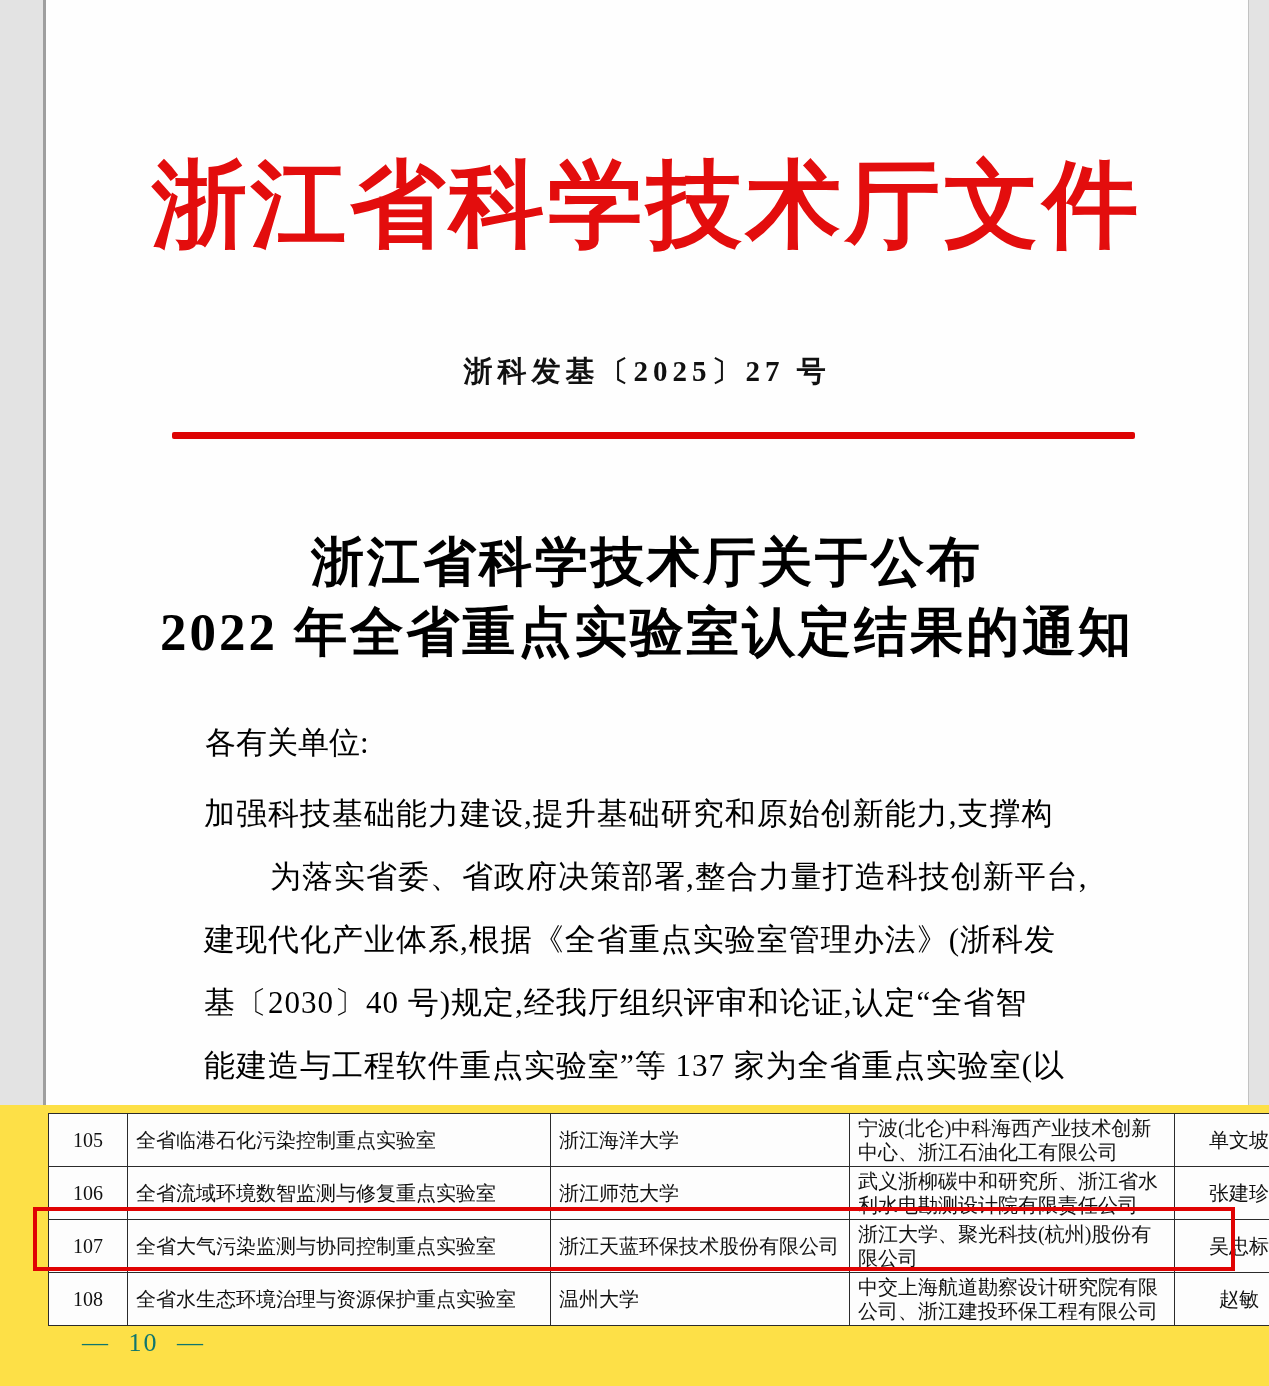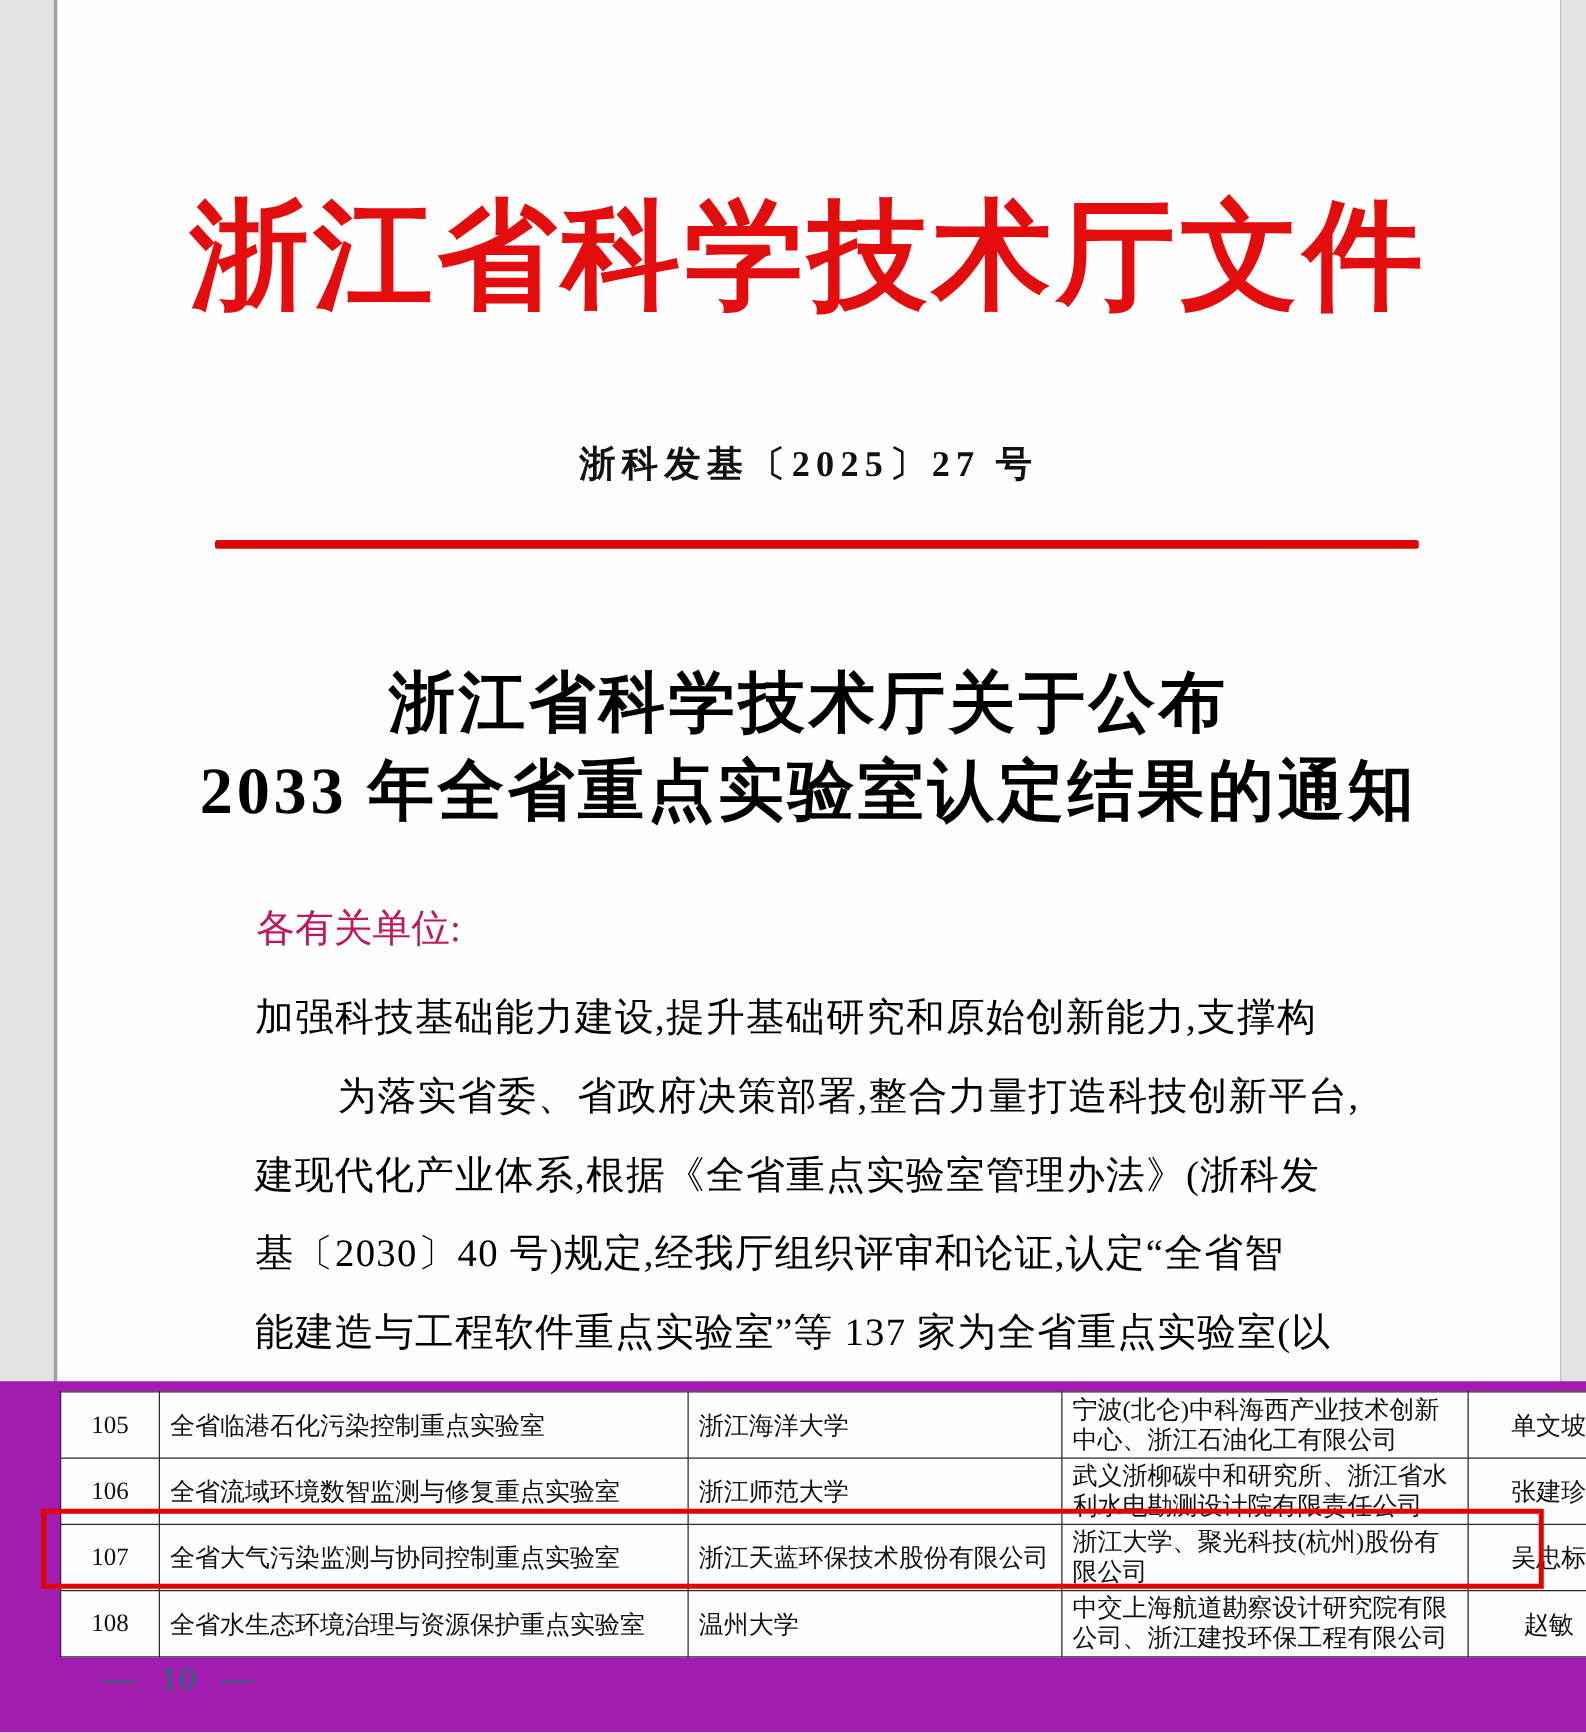--- a/index.html
+++ b/index.html
@@ -26,28 +26,28 @@
   }
   .red-rule{
     position:absolute;left:126px;top:432px;width:963px;height:7px;
     background:#dd0404;border-radius:2px;
   }
   .notice-title{position:absolute;left:0;width:100%;text-align:center;
     font-size:53px;font-weight:bold;color:#000;letter-spacing:3px;white-space:nowrap;}
   .notice-title.line1{top:527px;}
   .notice-title.line2{top:597px;}
 
-  .salutation{position:absolute;left:159px;top:722px;font-size:31px;color:#be185d;}
+  .salutation{position:absolute;left:159px;top:722px;font-size:31px;color:#000000;}
   .body-block{position:absolute;left:158px;top:782px;width:930px;}
   .body-line{font-size:31px;line-height:63px;white-space:nowrap;color:#000;
     letter-spacing:1px;}
   .body-line.indent{padding-left:66px;}
 
   
-  .table-section{position:absolute;left:0;top:1105px;width:1269px;height:281px;background:#a21caf;}
+  .table-section{position:absolute;left:0;top:1105px;width:1269px;height:281px;background:#fde047;}
   table.results{
     position:absolute;left:48px;top:8px;border-collapse:collapse;table-layout:fixed;
     width:1170px;background:#fdfdfd;
   }
   table.results td{
     border:1.5px solid #2b2b2b;font-size:20px;color:#111;
     padding:2px 8px;vertical-align:middle;overflow:hidden;
   }
   td.c-num{width:62px;text-align:center;padding:2px 2px;}
   td.c-lab{width:406px;text-align:left;padding-left:14px;}
@@ -76,21 +76,21 @@
 <div class="margin-strip margin-right"></div>
 
 <div class="page">
   <div class="letterhead">浙江省科学技术厅文件</div>
 
   <div class="doc-number">浙科发基〔2025〕27 号</div>
 
   <div class="red-rule"></div>
 
   <div class="notice-title line1">浙江省科学技术厅关于公布</div>
-  <div class="notice-title line2">2033 年全省重点实验室认定结果的通知</div>
+  <div class="notice-title line2">2022 年全省重点实验室认定结果的通知</div>
 
   <div class="salutation">各有关单位:</div>
 
   <div class="body-block">
     <div class="body-line">加强科技基础能力建设,提升基础研究和原始创新能力,支撑构</div>
     <div class="body-line indent">为落实省委、省政府决策部署,整合力量打造科技创新平台,</div>
     <div class="body-line">建现代化产业体系,根据《全省重点实验室管理办法》(浙科发</div>
     <div class="body-line">基〔2030〕40 号)规定,经我厅组织评审和论证,认定“全省智</div>
     <div class="body-line">能建造与工程软件重点实验室”等 137 家为全省重点实验室(以</div>
     <div class="body-line">下简称“实验室”)。现将有关事项通知如下:</div>

